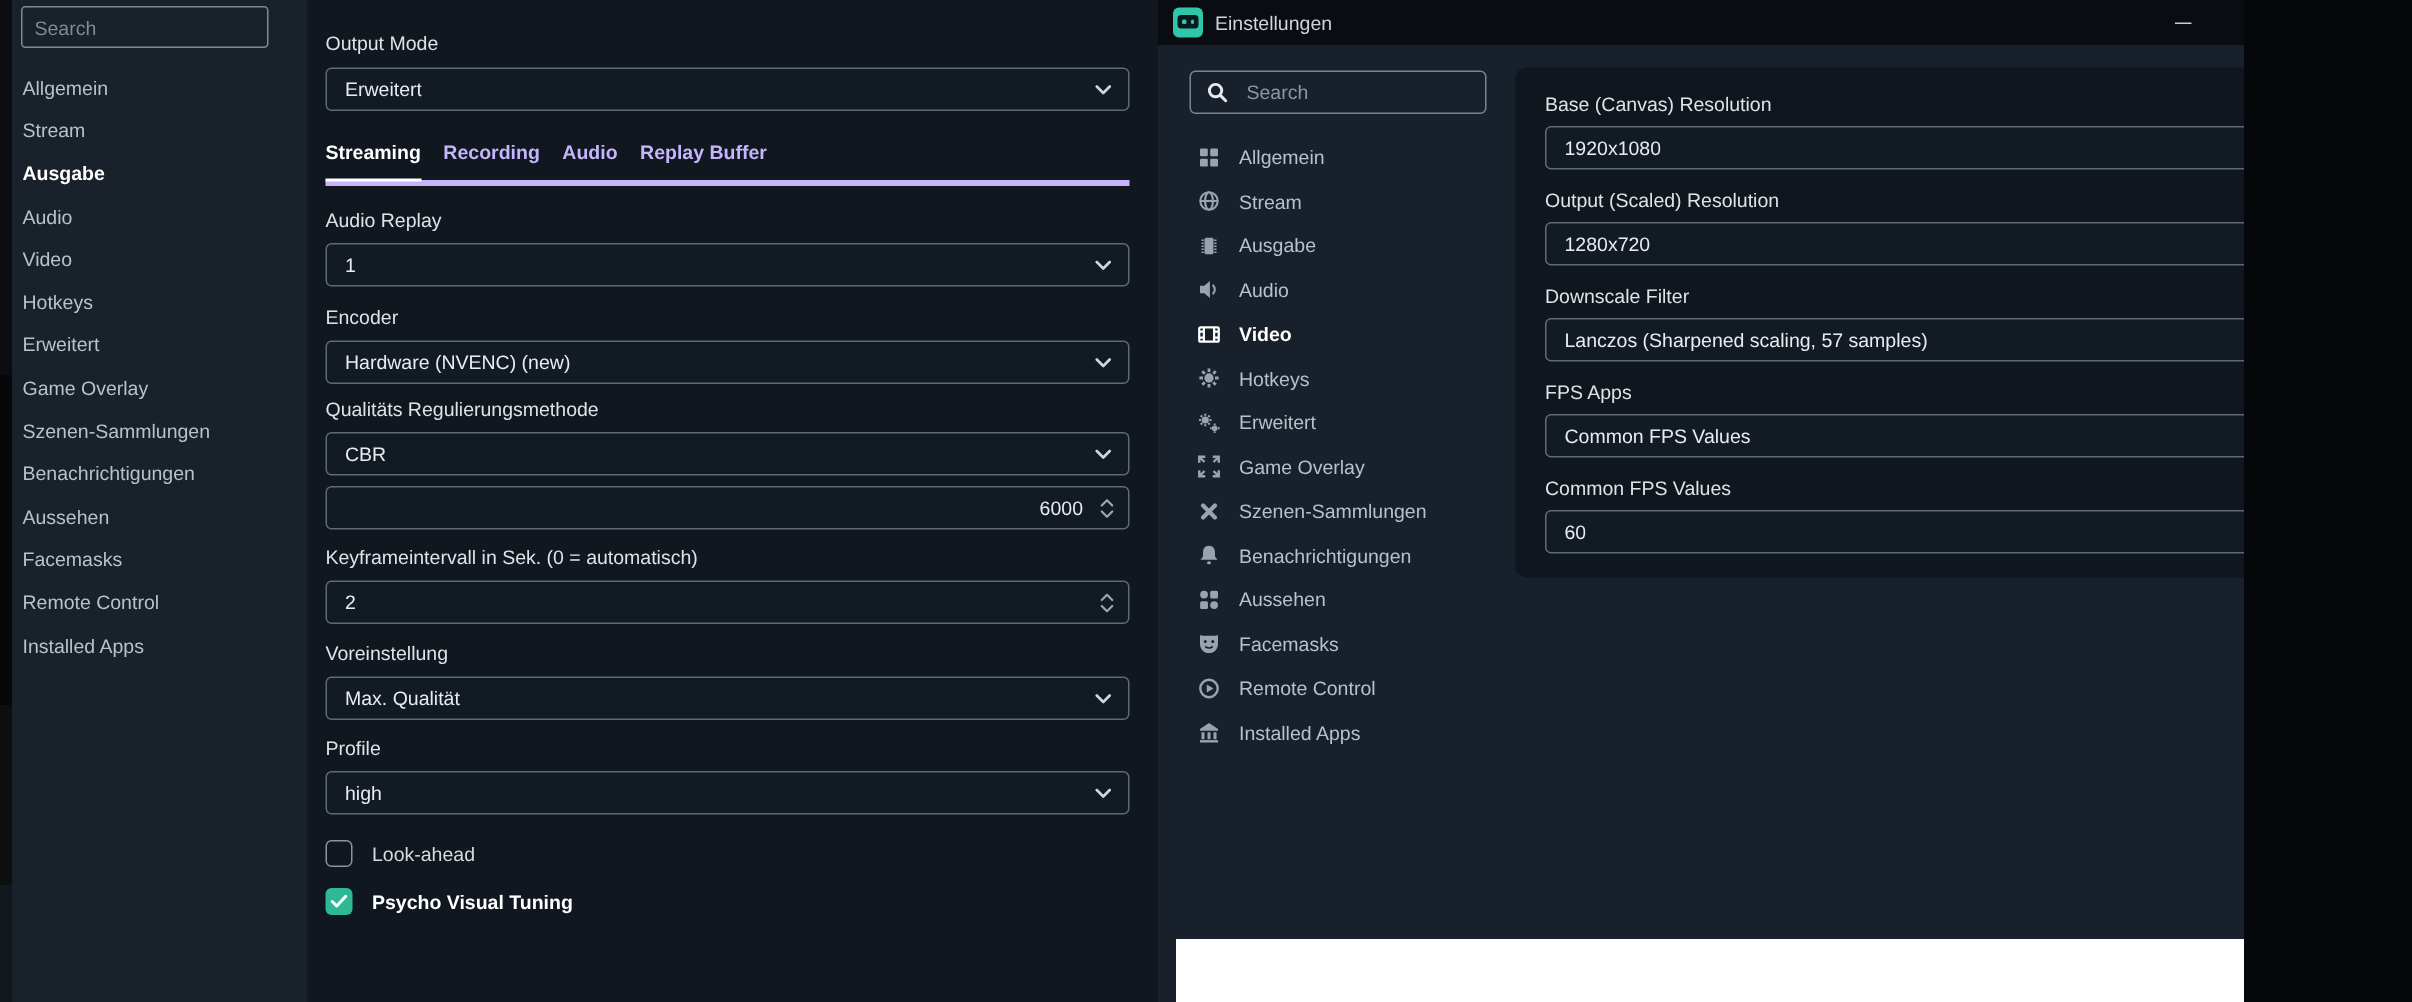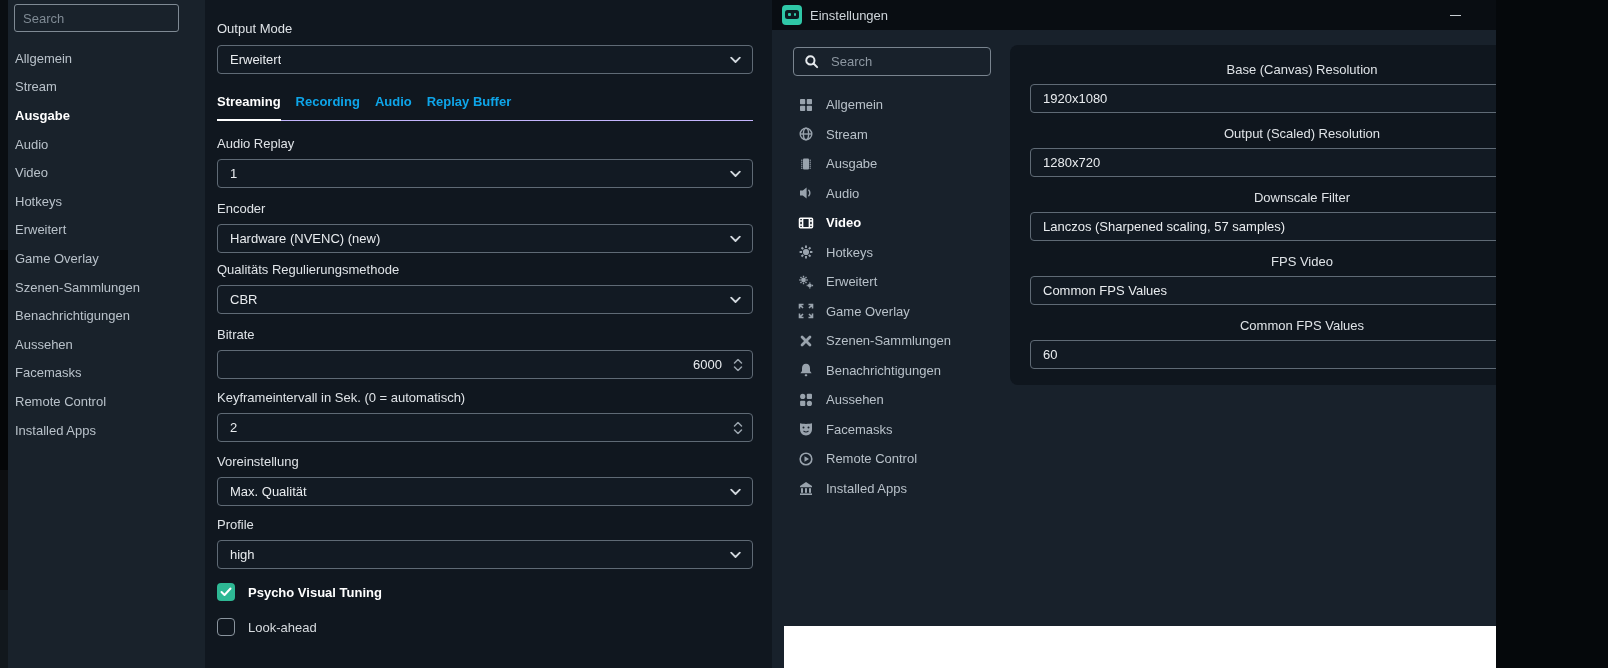--- a/index.html
+++ b/index.html
@@ -28,22 +28,22 @@
   #l-sidebar{position:absolute;left:8px;top:0;width:197px;height:668px;background:#19222b;}
   #l-search{position:absolute;left:6px;top:4px;width:165px;height:28px;border:1px solid #7f8a94;
             border-radius:3px;background:transparent;color:#aab4bd;font-size:13px;padding:0 8px;outline:none;}
   #l-search::placeholder{color:#7f8a94;}
   #l-nav{position:absolute;left:0;top:44px;right:0;list-style:none;margin:0;padding:0;}
   #l-nav li{height:28.6px;display:flex;align-items:center;padding-left:7px;font-size:13px;color:#b9c2ca;cursor:default;}
   #l-nav li.active{color:#fff;font-weight:700;}
 
   #l-content{position:absolute;left:205px;top:0;width:567px;height:668px;background:#10171f;padding:20px 0 0 12px;}
   #l-content .w{width:536px;}
-  .tabs{display:flex;gap:15px;margin-top:20px;border-bottom:1px solid #c4b5fd;width:536px;}
-  .tab{font-size:13px;font-weight:700;color:#0ea5e9;padding-bottom:10px;cursor:default;}
+  .tabs{display:flex;gap:15px;margin-top:20px;border-bottom:4px solid #c4b5fd;width:536px;}
+  .tab{font-size:13px;font-weight:700;color:#c4b5fd;padding-bottom:10px;cursor:default;}
   .tab.active{color:#fff;border-bottom:2px solid #fff;margin-bottom:-1px;}
 
   
   #r-titlebar{position:absolute;left:772px;top:0;width:836px;height:30px;background:#090d12;}
   #r-title{position:absolute;left:38px;top:0;height:30px;display:flex;align-items:center;font-size:13px;color:#cfd5da;}
   #app-icon{position:absolute;left:10px;top:5px;width:20px;height:20px;background:#2fc7a7;border-radius:4px;}
   #app-icon .face{position:absolute;left:3px;top:5px;width:14px;height:9px;background:#0c1a1f;border-radius:2.5px;}
   #app-icon .face i{position:absolute;top:3px;width:2.5px;height:2.5px;background:#2fc7a7;border-radius:1px;}
   #app-icon .face i.e1{left:3px;} #app-icon .face i.e2{right:3px;}
   .win-controls{position:absolute;right:50px;top:0;height:30px;display:flex;align-items:center;gap:24px;color:#c9ced3;}
@@ -55,21 +55,21 @@
   #r-search{position:absolute;left:21px;top:17px;width:198px;height:29px;border:1px solid #79848f;
             border-radius:4px;background:transparent;display:flex;align-items:center;padding:0 10px;gap:10px;}
   #r-search input{border:none;background:transparent;outline:none;color:#cfd5da;font-size:13px;width:130px;}
   #r-search input::placeholder{color:#8d97a1;}
   #r-nav{position:absolute;left:0;top:60px;width:235px;list-style:none;margin:0;padding:0;}
   #r-nav li{height:29.5px;display:flex;align-items:center;padding-left:26px;gap:12px;font-size:13px;color:#b8c1c9;cursor:default;}
   #r-nav li .ni{width:16px;height:16px;color:#99a3ad;display:flex;}
   #r-nav li.active{color:#fff;font-weight:700;}
   #r-nav li.active .ni{color:#fff;}
 
-  #r-panel{position:absolute;left:238px;top:15px;width:580px;height:340px;background:#0f161e;border-radius:8px;padding:16px 0 0 20px;text-align:center;}
+  #r-panel{position:absolute;left:238px;top:15px;width:580px;height:340px;background:#0f161e;border-radius:8px;padding:16px 0 0 20px;}
   #r-panel .grp{width:544px;}
   #r-panel .lbl{margin-bottom:6px;}
   #r-panel .grp + .grp{margin-top:12px;}
 
   
   .abs{position:absolute;}
 </style>
 </head>
 <body>
 
@@ -142,21 +142,20 @@
     <div class="lbl w" style="margin-top:8px;">Qualitäts Regulierungsmethode</div>
     <div class="field w" style="margin-top:7px;">
       <span class="val">CBR</span>
       <span class="chev">
         <svg width="11" height="7" viewBox="0 0 11 7">
             <path d="M1.2 1.2l4.3 4.3 4.3-4.3" fill="none" stroke="currentColor" stroke-width="1.8" stroke-linecap="round" stroke-linejoin="round"></path>
           </svg>
       </span>
     </div>
 
-    <div class="lbl w" style="margin-top:12px;">Bitrate</div>
     <div class="field w" style="margin-top:7px;justify-content:flex-end;">
       <span class="val">6000</span>
       <span class="spinner">
         <svg width="10" height="6" viewBox="0 0 10 6">
             <path d="M1.5 4.5L5 1l3.5 3.5" fill="none" stroke="currentColor" stroke-width="1.5" stroke-linecap="round" stroke-linejoin="round"></path>
           </svg>
         <svg width="10" height="6" viewBox="0 0 10 6">
             <path d="M1.5 1.5L5 5l3.5-3.5" fill="none" stroke="currentColor" stroke-width="1.5" stroke-linecap="round" stroke-linejoin="round"></path>
           </svg>
       </span>
@@ -188,32 +187,32 @@
     <div class="lbl w" style="margin-top:10px;">Profile</div>
     <div class="field w" style="margin-top:7px;">
       <span class="val">high</span>
       <span class="chev">
         <svg width="11" height="7" viewBox="0 0 11 7">
             <path d="M1.2 1.2l4.3 4.3 4.3-4.3" fill="none" stroke="currentColor" stroke-width="1.8" stroke-linecap="round" stroke-linejoin="round"></path>
           </svg>
       </span>
     </div>
 
+    <div class="cb-row w" style="margin-top:17px;">
+      <span class="cb unchecked"></span>
+      <span class="cb-label">Look-ahead</span>
+    </div>
+
     <div class="cb-row w" style="margin-top:14px;">
       <span class="cb checked">
         <svg width="12" height="10" viewBox="0 0 12 10">
             <path d="M1.5 5l3 3 6-6.5" fill="none" stroke="#fff" stroke-width="2" stroke-linecap="round" stroke-linejoin="round"></path>
           </svg>
       </span>
       <span class="cb-label bold">Psycho Visual Tuning</span>
-    </div>
-
-    <div class="cb-row w" style="margin-top:17px;">
-      <span class="cb unchecked"></span>
-      <span class="cb-label">Look-ahead</span>
     </div>
   </div>
 
   <div id="r-titlebar">
     <div id="app-icon">
       <div class="face">
           <i class="e1"></i>
           <i class="e2"></i>
         </div>
     </div>
@@ -416,21 +415,21 @@
         <div class="field">
           <span class="val">Lanczos (Sharpened scaling, 57 samples)</span>
           <span class="chev">
               <svg width="11" height="7" viewBox="0 0 11 7">
                 <path d="M1.2 1.2l4.3 4.3 4.3-4.3" fill="none" stroke="currentColor" stroke-width="1.8" stroke-linecap="round" stroke-linejoin="round"></path>
               </svg>
             </span>
         </div>
       </div>
       <div class="grp">
-        <div class="lbl">FPS Video</div>
+        <div class="lbl">FPS Apps</div>
         <div class="field">
           <span class="val">Common FPS Values</span>
           <span class="chev">
               <svg width="11" height="7" viewBox="0 0 11 7">
                 <path d="M1.2 1.2l4.3 4.3 4.3-4.3" fill="none" stroke="currentColor" stroke-width="1.8" stroke-linecap="round" stroke-linejoin="round"></path>
               </svg>
             </span>
         </div>
       </div>
       <div class="grp">

